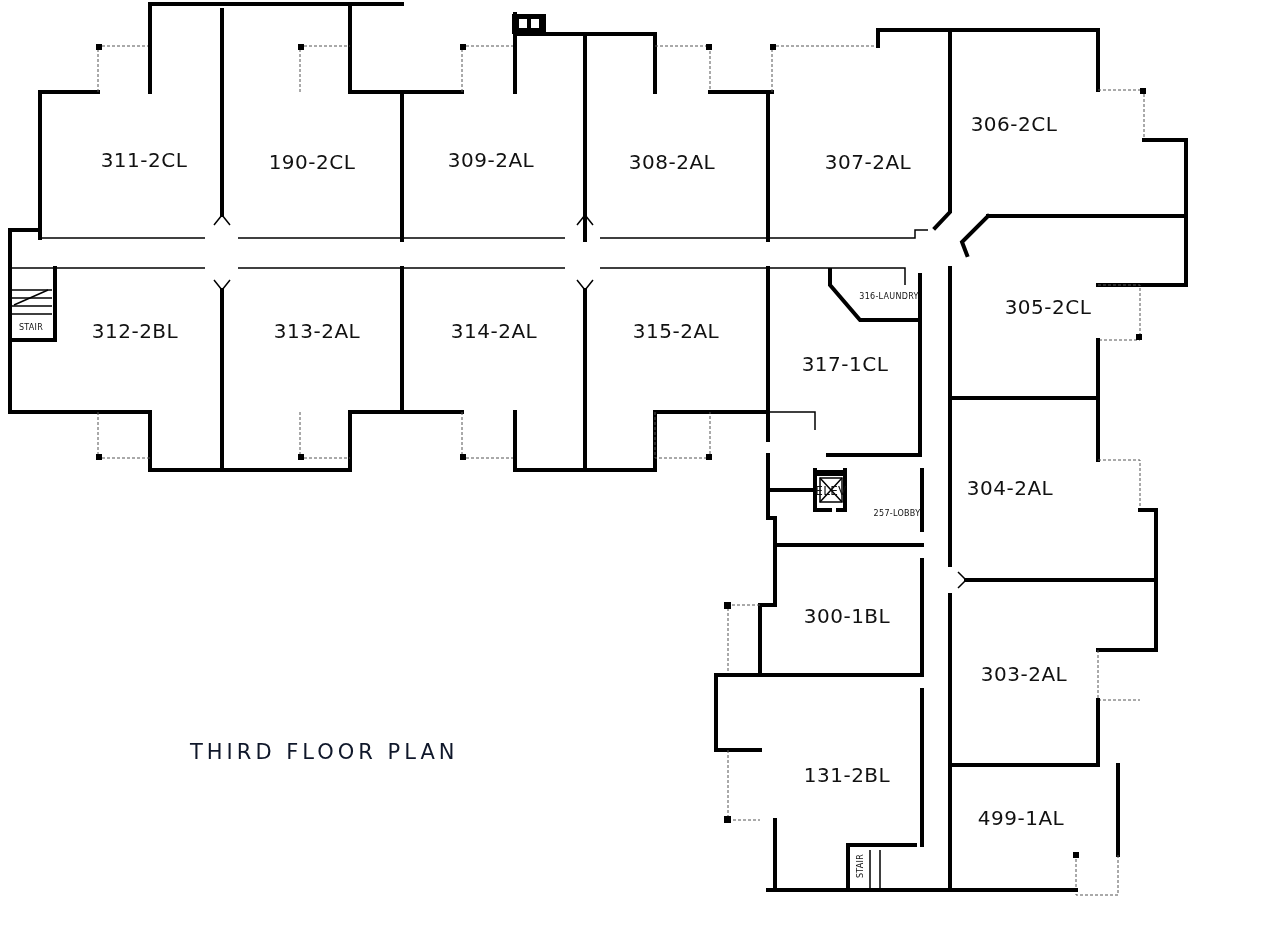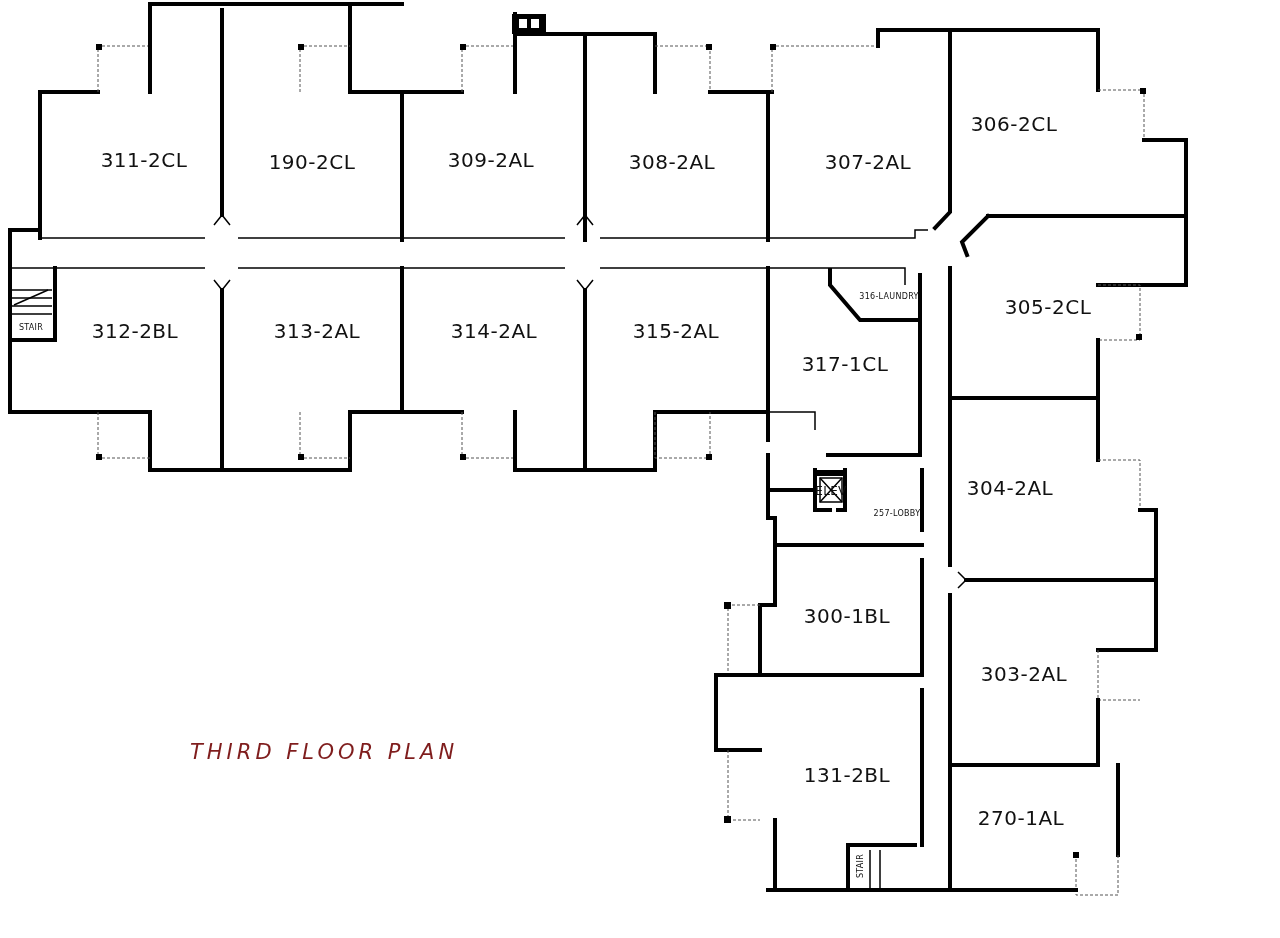--- a/index.html
+++ b/index.html
@@ -5,21 +5,21 @@
   html, body { margin: 0; padding: 0; background: #ffffff; }
   body { width: 1280px; height: 938px; position: relative; overflow: hidden; font-family: "DejaVu Sans", sans-serif; }
   #plan { position: absolute; left: 0; top: 0; width: 1280px; height: 938px; }
   .wall { stroke: #000; stroke-width: 4; fill: none; stroke-linecap: square; }
   .thin { stroke: #000; stroke-width: 1.5; fill: none; }
   .dash { stroke: #555; stroke-width: 1; fill: none; stroke-dasharray: 3 2; }
   .post { fill: #000; }
   .lbl { position: absolute; font-family: "DejaVu Sans", sans-serif; color: #111; white-space: nowrap; transform: translate(-50%, -50%); letter-spacing: 0.5px; }
   .unit { font-size: 20px; }
   .small { font-size: 8px; letter-spacing: 0.3px; }
-  .title { position: absolute; left: 190px; top: 740px; font-size: 21px; letter-spacing: 4px; color: #7f1d1d; font-style: italic; }
+  .title { position: absolute; left: 190px; top: 740px; font-size: 21px; letter-spacing: 4px; color: #0f172a; }
   .stair-v { transform: translate(-50%, -50%) rotate(-90deg); }
 </style>
 </head>
 <body>
 
 <svg id="plan" viewBox="0 0 1280 938" xmlns="http://www.w3.org/2000/svg">
 
   <g>
 
     <path class="wall" d="M40 92 L40 238"></path>
@@ -174,21 +174,21 @@
   <div class="lbl unit" style="left:1048px;top:307px">305-2CL</div>
   <div class="lbl unit" style="left:135px;top:331px">312-2BL</div>
   <div class="lbl unit" style="left:317px;top:331px">313-2AL</div>
   <div class="lbl unit" style="left:494px;top:331px">314-2AL</div>
   <div class="lbl unit" style="left:676px;top:331px">315-2AL</div>
   <div class="lbl unit" style="left:845px;top:364px">317-1CL</div>
   <div class="lbl unit" style="left:1010px;top:488px">304-2AL</div>
   <div class="lbl unit" style="left:847px;top:616px">300-1BL</div>
   <div class="lbl unit" style="left:1024px;top:674px">303-2AL</div>
   <div class="lbl unit" style="left:847px;top:775px">131-2BL</div>
-  <div class="lbl unit" style="left:1021px;top:818px">270-1AL</div>
+  <div class="lbl unit" style="left:1021px;top:818px">499-1AL</div>
 </div>
 
 <div>
   <div class="lbl small" style="left:889px;top:296px">316-LAUNDRY</div>
   <div class="lbl small" style="left:897px;top:513px">257-LOBBY</div>
   <div class="lbl small" style="left:831px;top:491px;font-size:12px">ELEV</div>
   <div class="lbl small" style="left:31px;top:327px">STAIR</div>
   <div class="lbl small stair-v" style="left:860px;top:866px">STAIR</div>
 </div>
 

